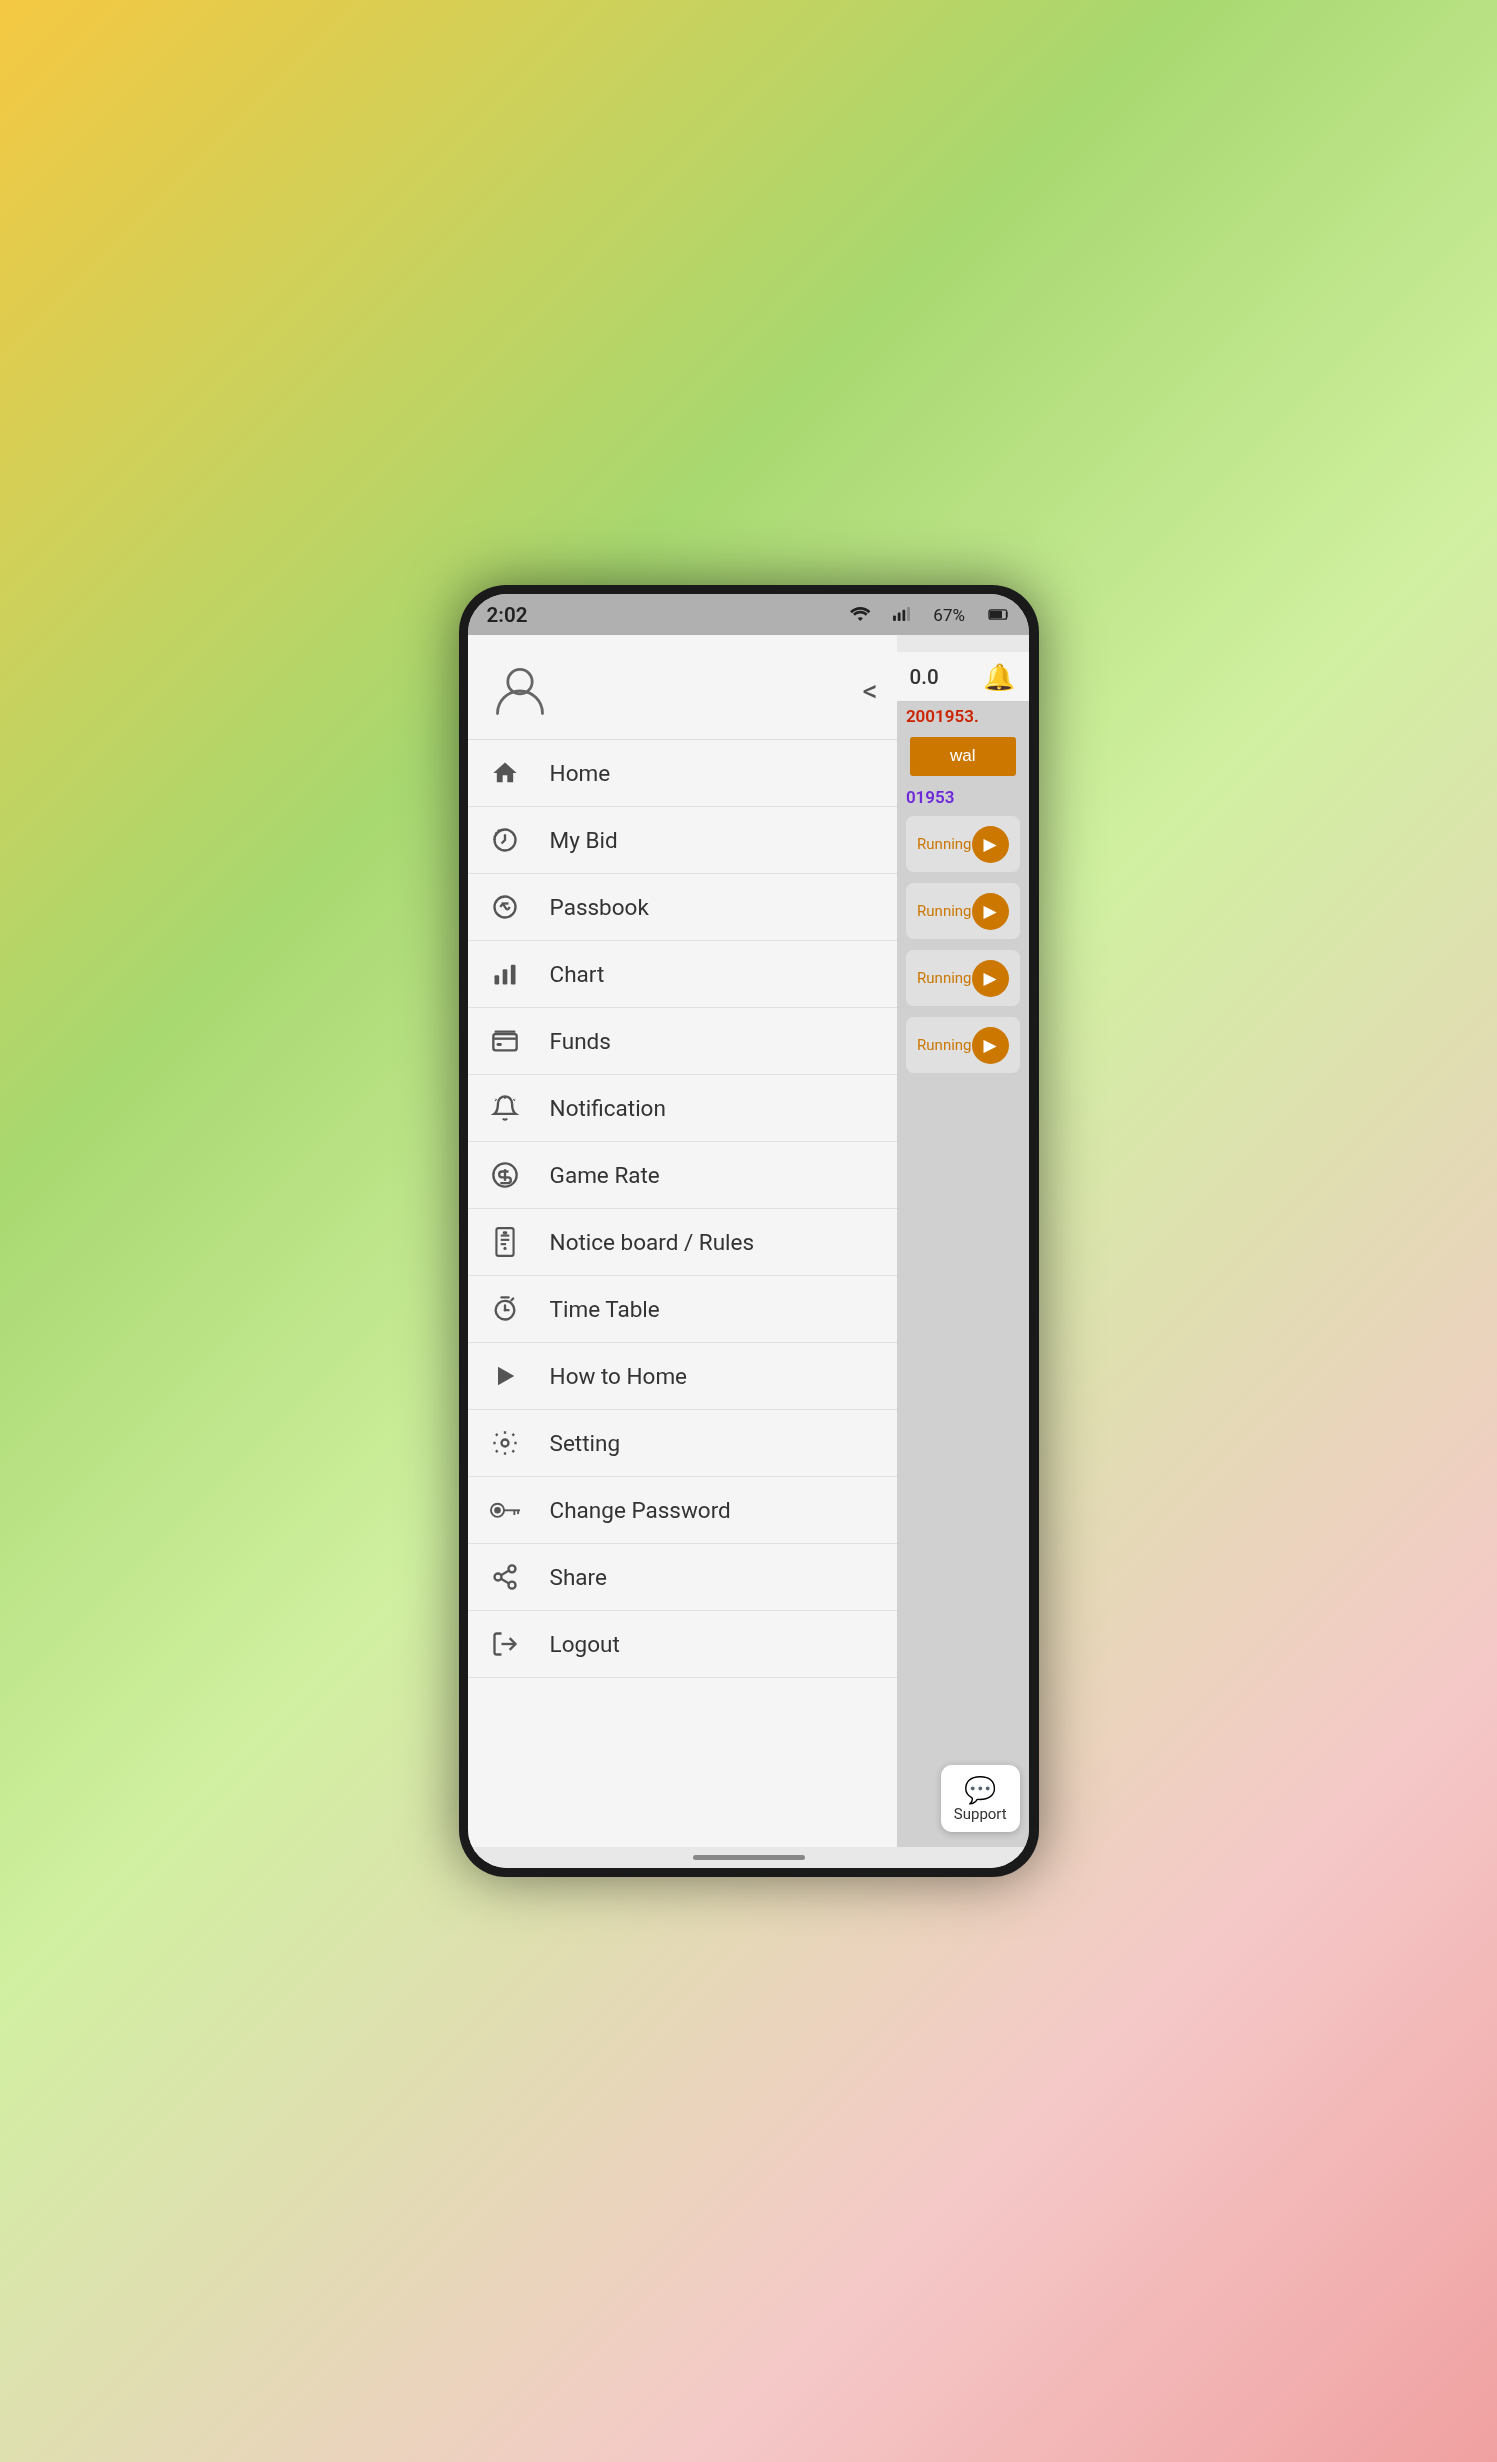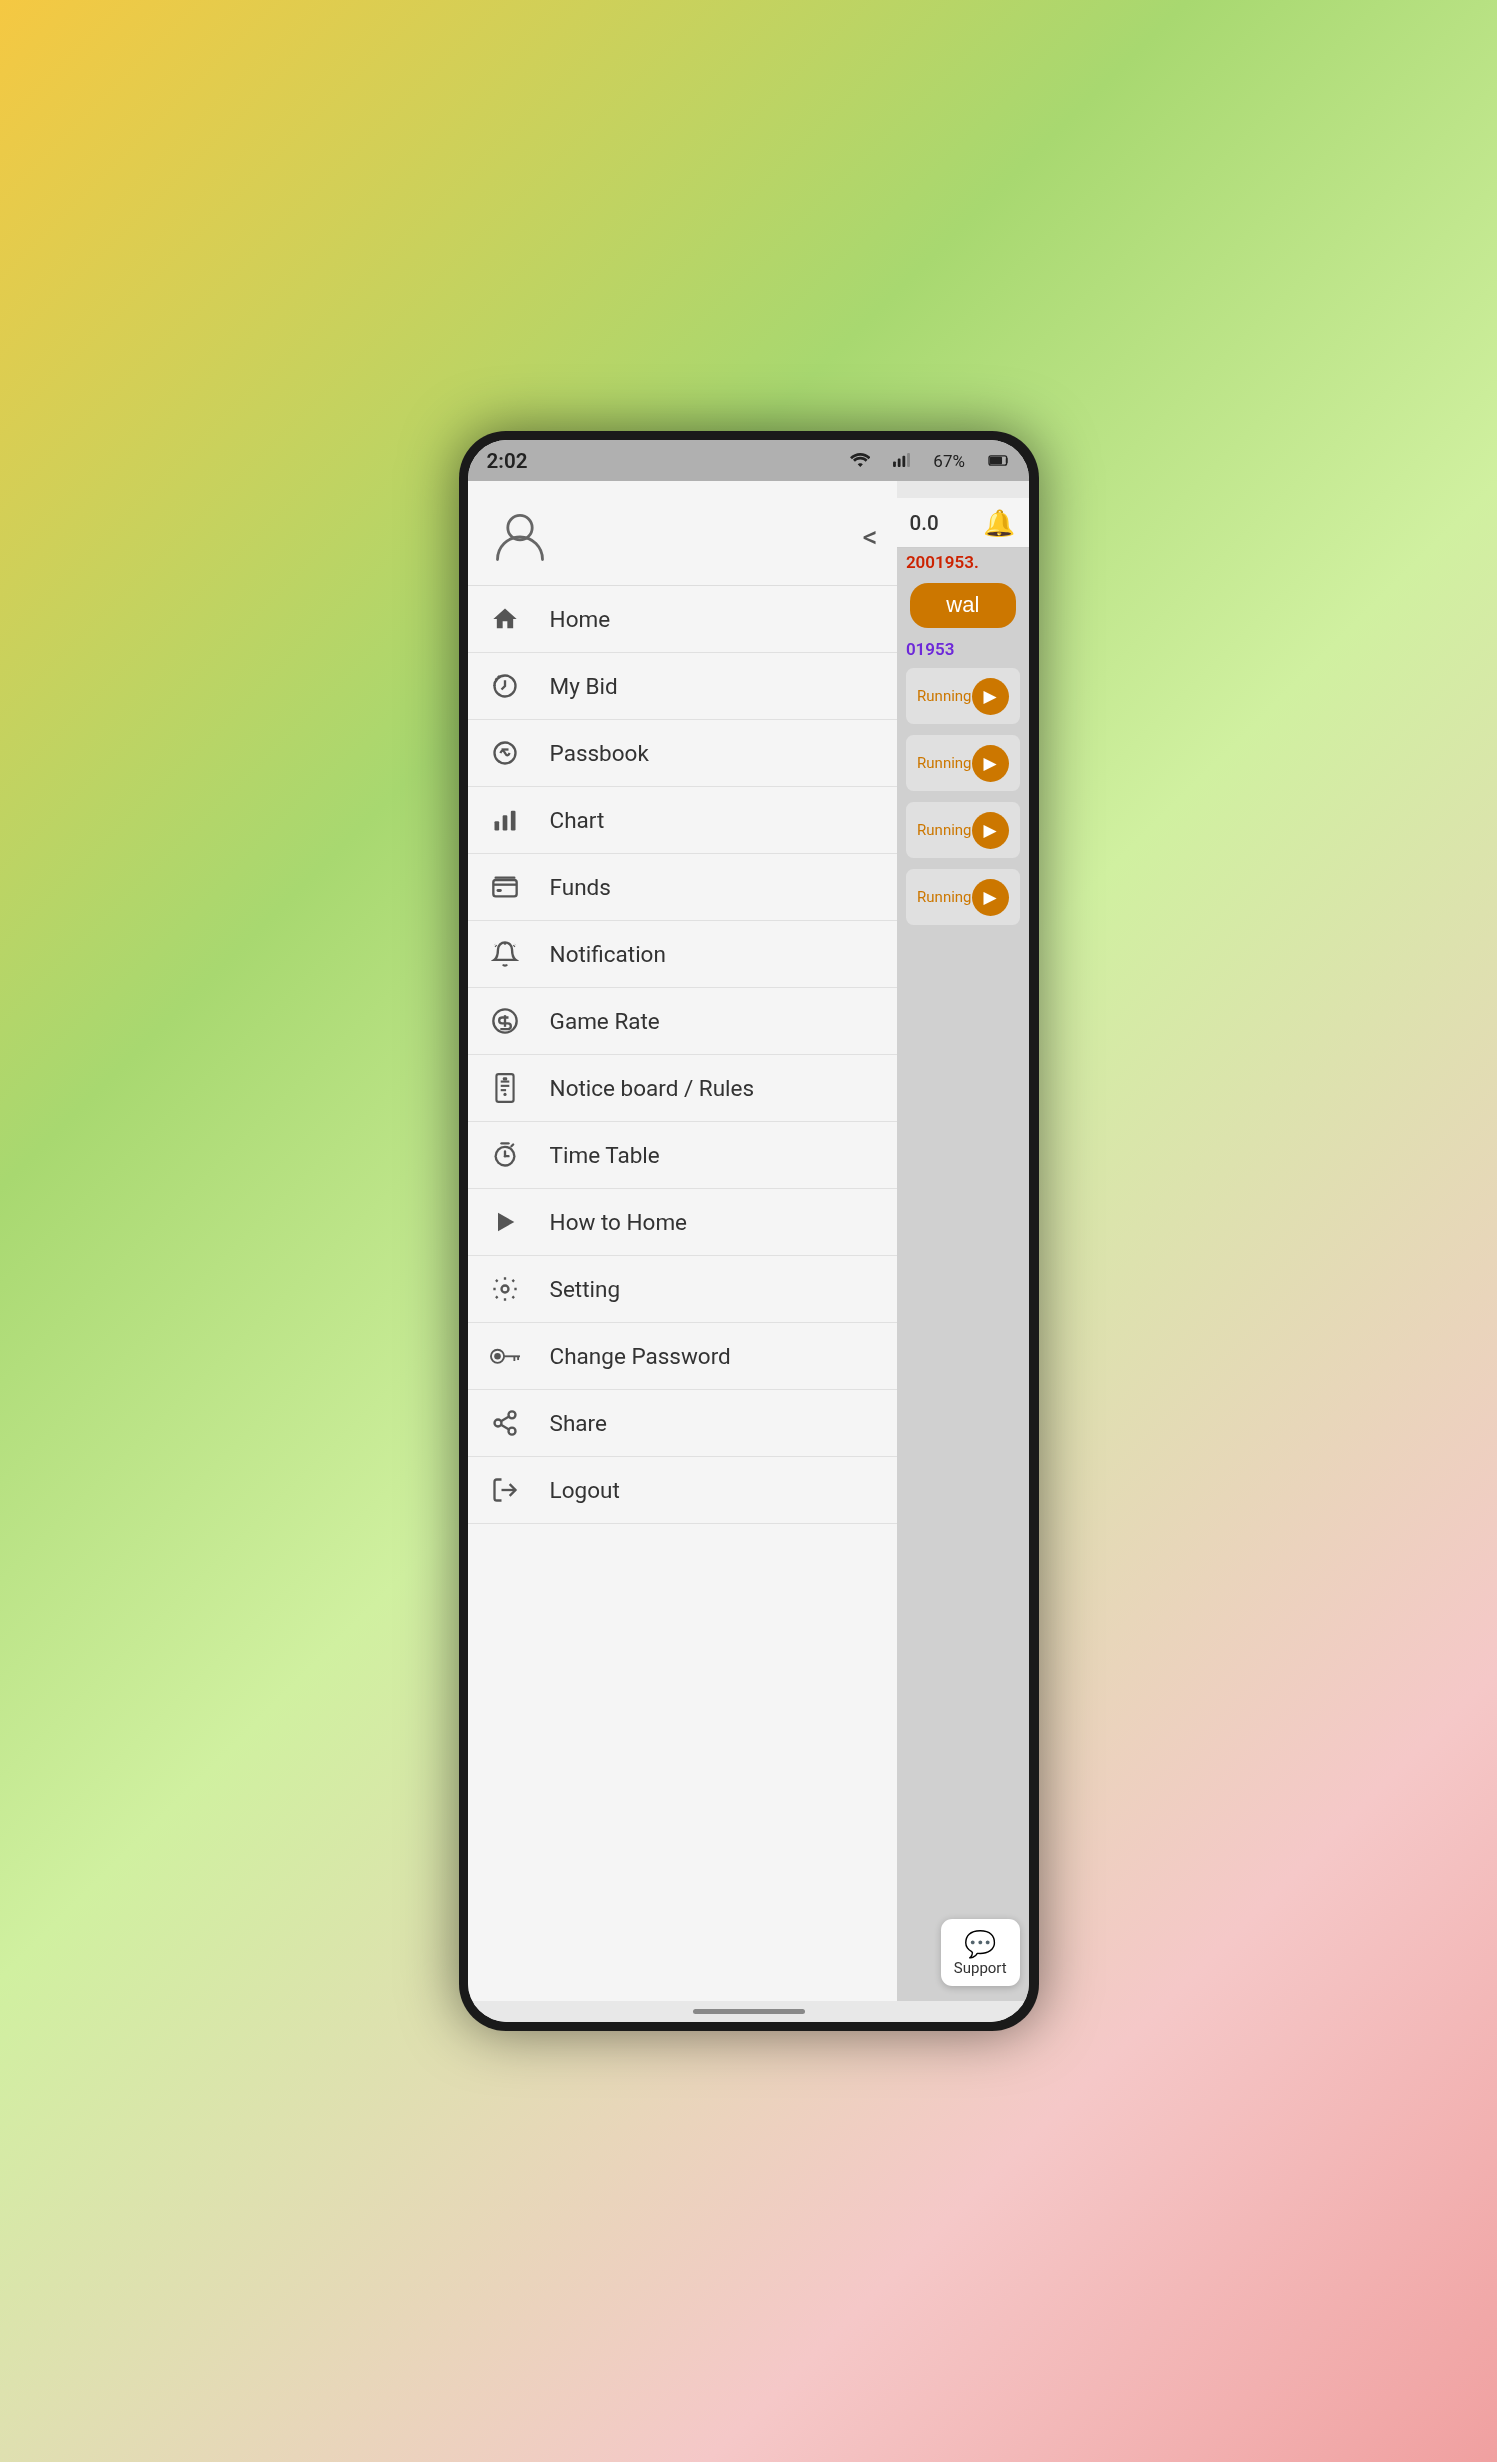--- a/index.html
+++ b/index.html
@@ -9,21 +9,21 @@
       height: 2462px;
       background: linear-gradient(135deg, #f5c842 0%, #a8d870 30%, #d0f0a0 50%, #f5c8c8 80%, #f0a0a0 100%);
       display: flex;
       align-items: center;
       justify-content: center;
       font-family: 'Roboto', Arial, sans-serif;
     }
 
     .phone-frame {
       width: 580px;
-      height: 1600px;
+      height: 1292px;
       background: #1a1a1a;
       border-radius: 47px;
       padding: 9.4px;
       box-shadow: 0 0 56px rgba(0,0,0,0.5);
       position: relative;
     }
 
     .phone-screen {
       width: 100%;
       height: 100%;
@@ -177,23 +177,23 @@
       font-size: 17px;
       color: #cc2200;
       font-weight: 600;
       text-align: right;
     }
 
     .withdrawal-btn {
       background: #cc7700;
       color: white;
       border: none;
-      border-radius: 18px;
+      border-radius: 3px;
       padding: 9.4px 15px;
-      font-size: 22px;
+      font-size: 17px;
       cursor: pointer;
       margin: 7.5px 13px;
       width: calc(100% - 26px);
       text-align: center;
     }
 
     .game-card {
       background: #e0e0e0;
       margin: 5.6px 9.4px;
       border-radius: 7.5px;

